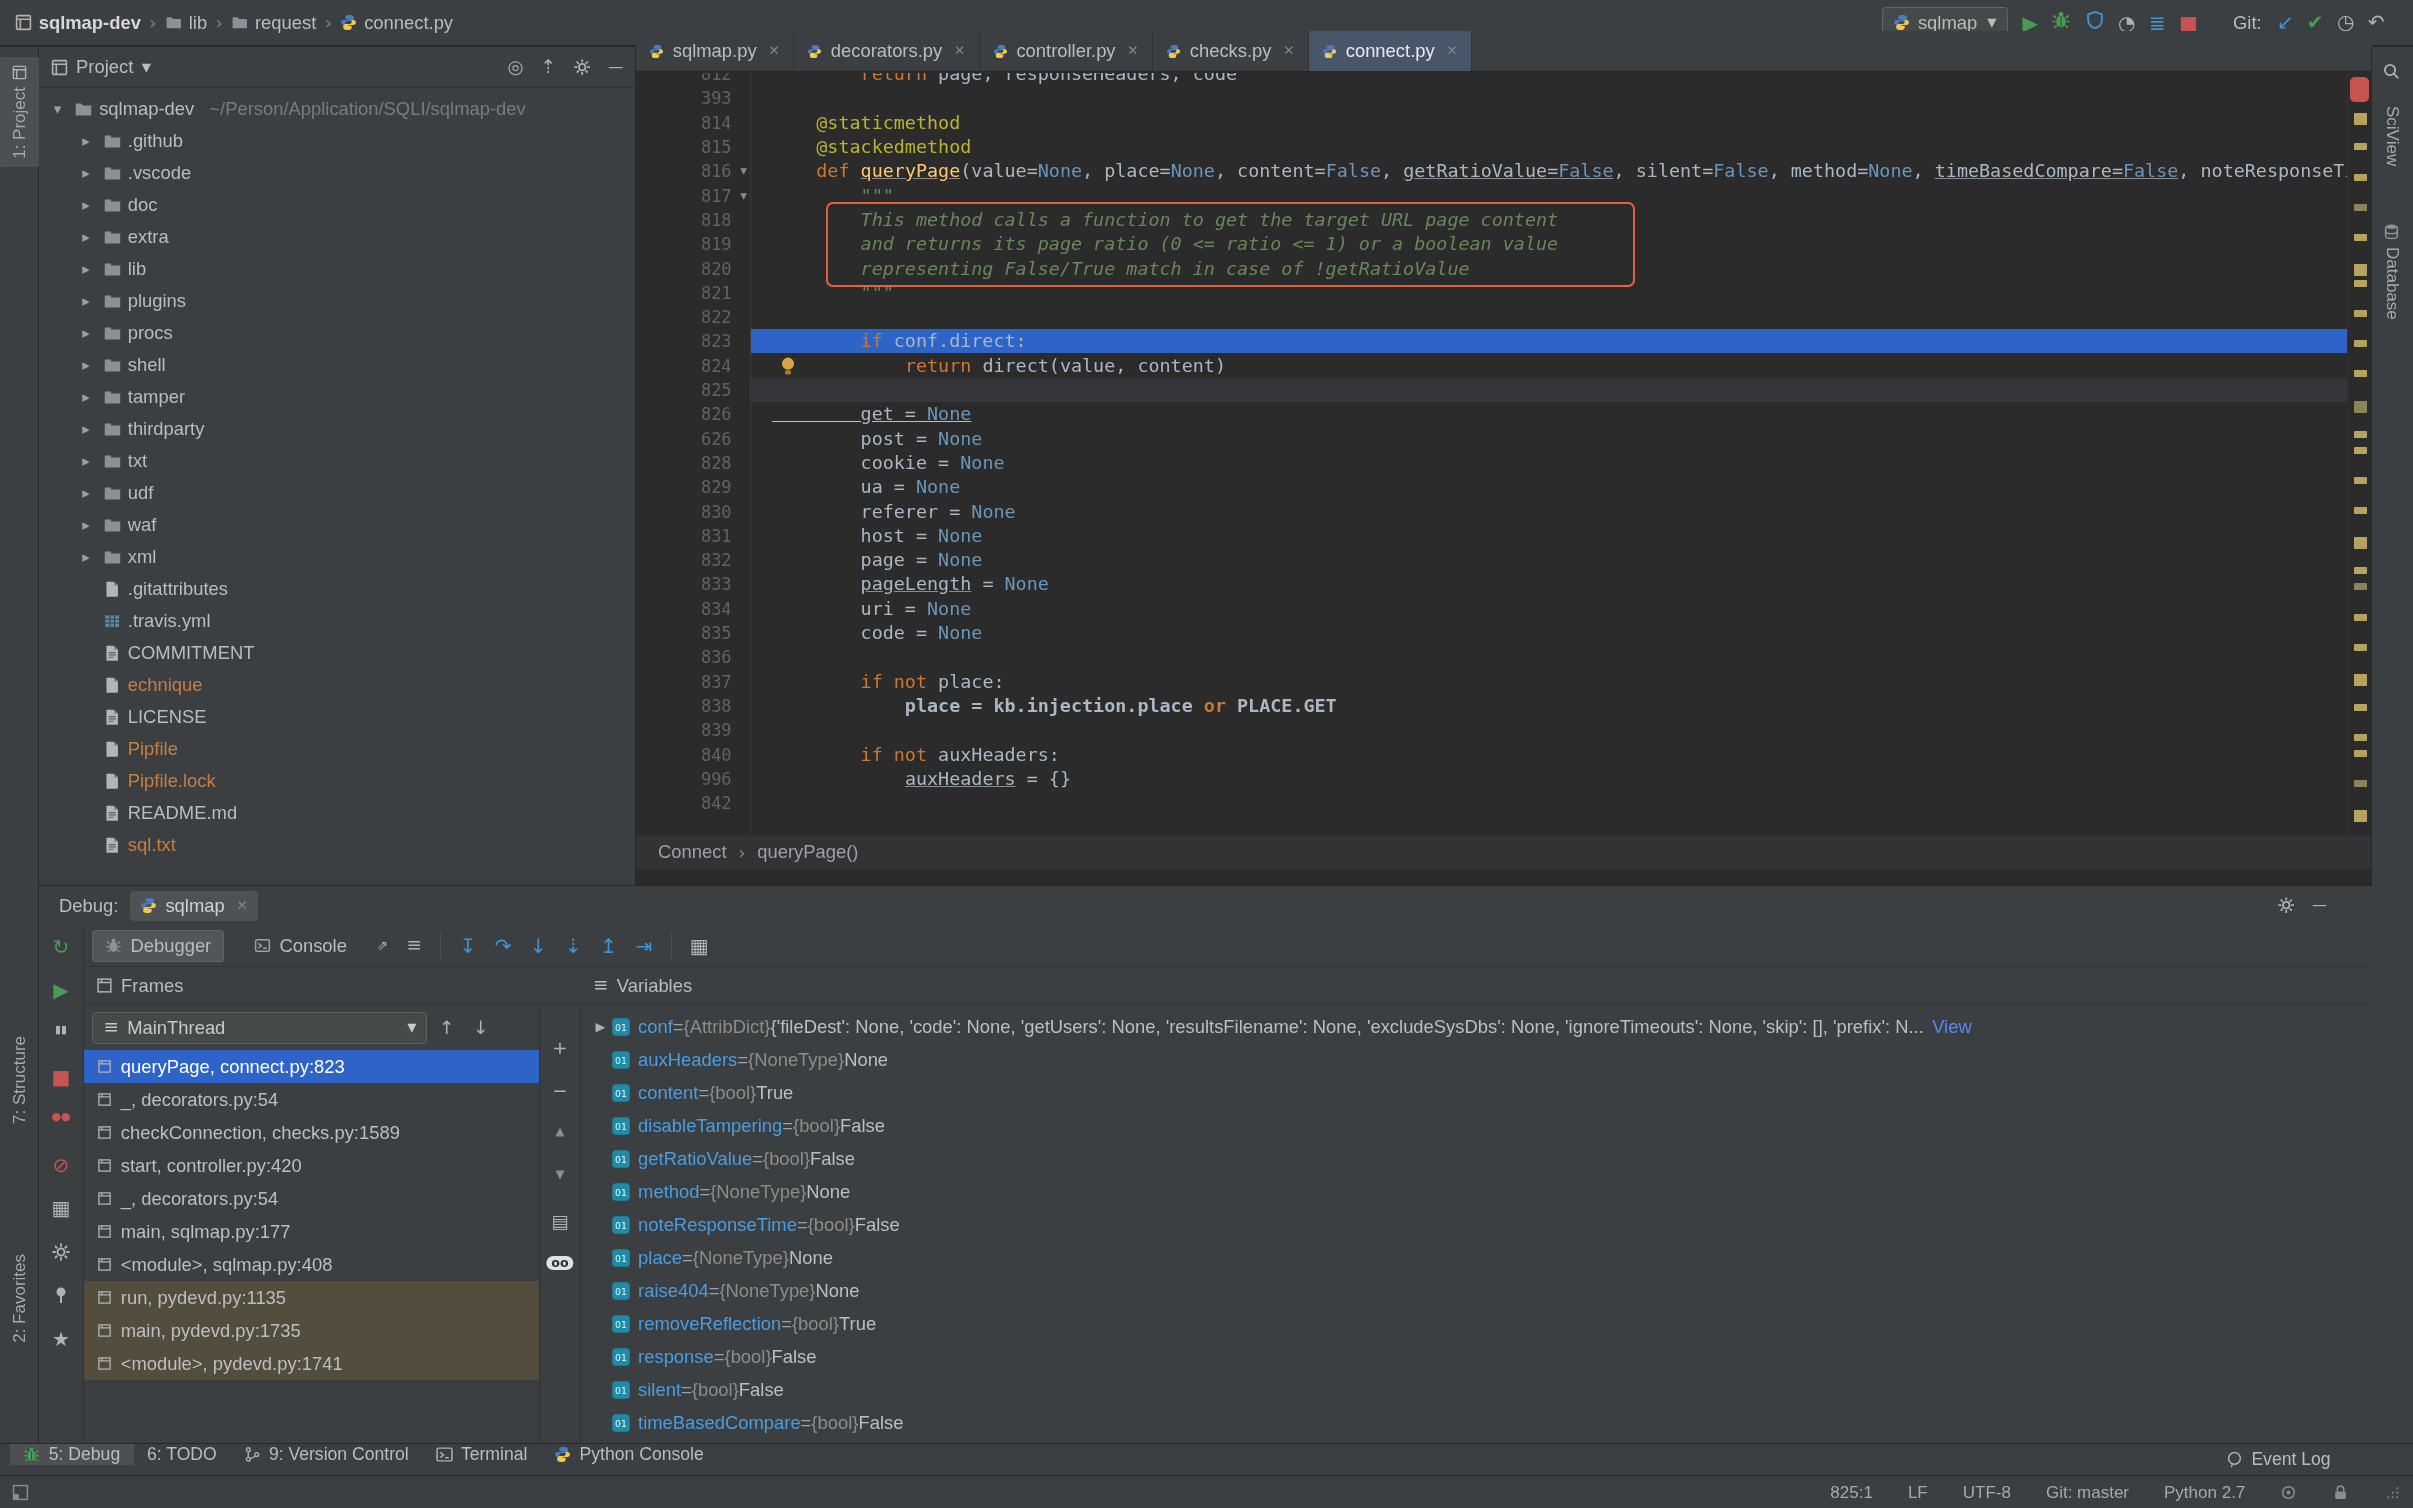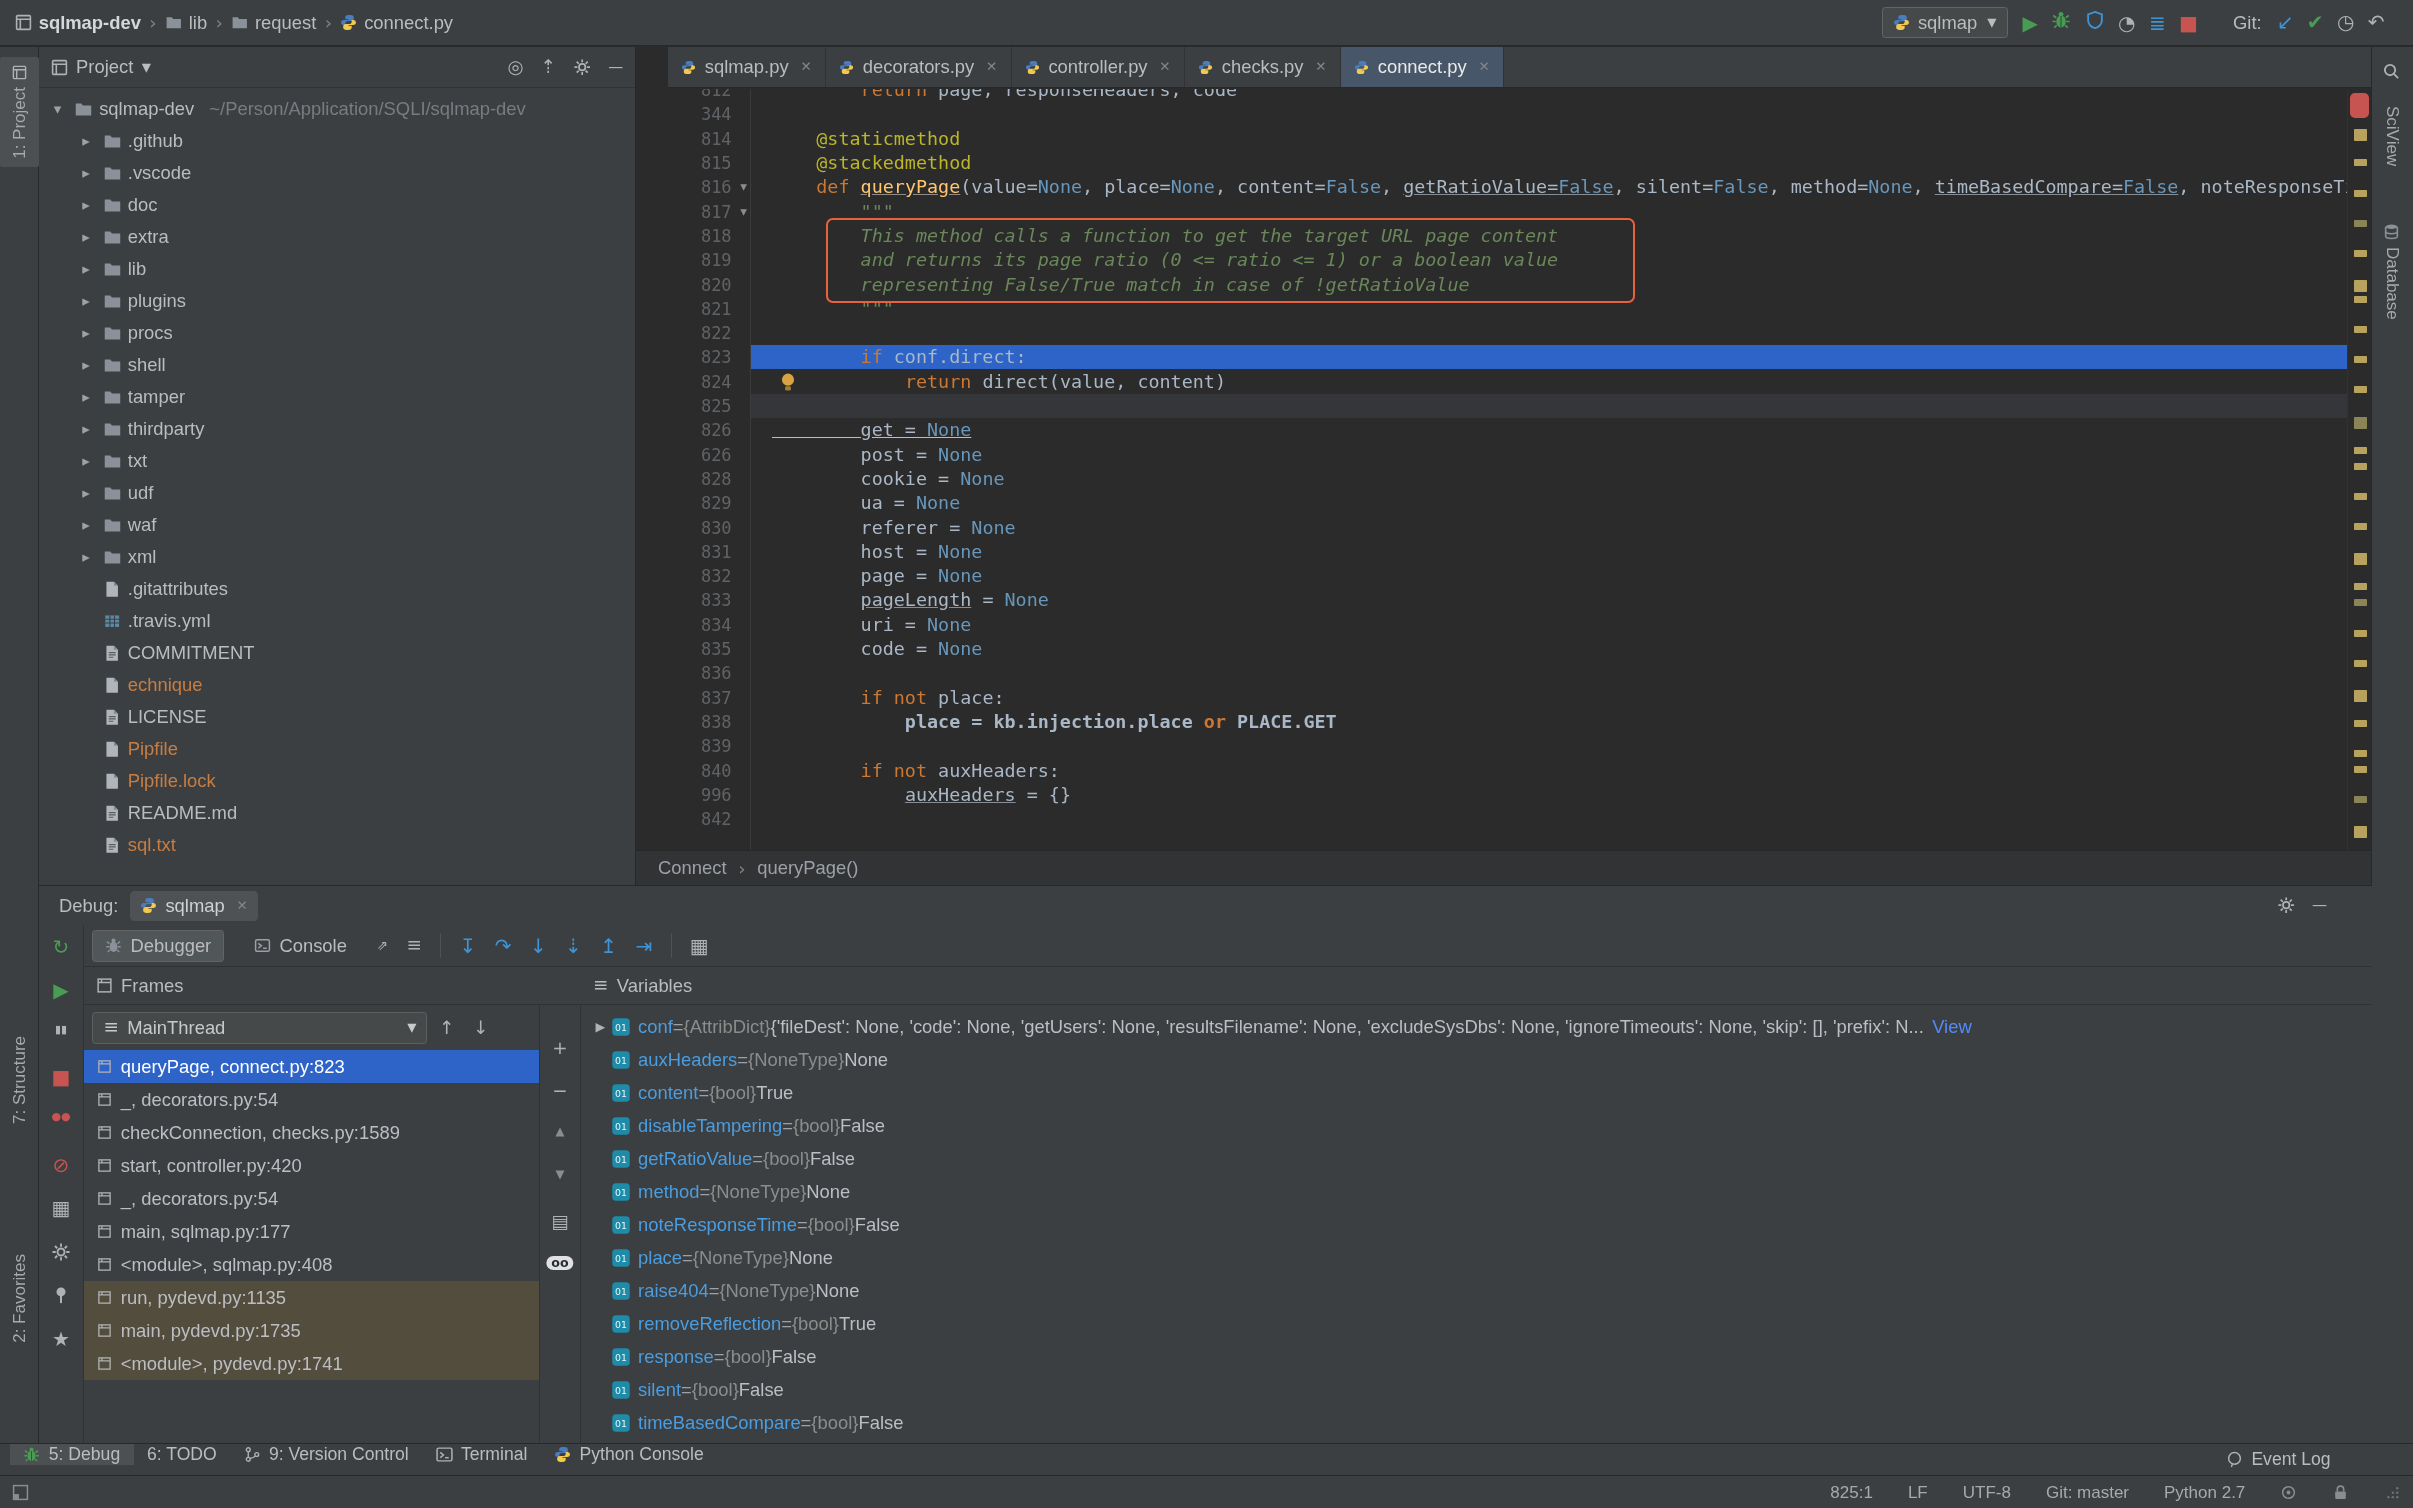--- a/index.html
+++ b/index.html
@@ -32,21 +32,21 @@
   .panel-head .spacer{flex:1;}
   .ph-icons{display:flex;align-items:center;gap:17px;}
   #tree{padding-top:5px;}
   .tree-row{height:32px;display:flex;align-items:center;gap:6.7px;white-space:nowrap;}
   .tree-row .chev{width:20px;text-align:center;color:#9da0a6;font-family:"DejaVu Sans",sans-serif;font-size:15px;flex:0 0 20px;}
   .tlabel{color:#bbbcbd;}
   .tlabel.mod{color:#c87d41;}
   .tsuffix{color:#787c80;margin-left:8.4px;}
 
   
-  #editor{position:absolute;left:636px;top:47px;width:1736px;height:838px;background:#2b2b2b;padding-left:32px;}
+  #editor{position:absolute;left:636px;top:31px;width:1736px;height:838px;background:#2b2b2b;}
   #etabs{height:41px;background:#3c3f41;border-bottom:0.8px solid #282828;display:flex;align-items:stretch;}
   .etab{display:flex;align-items:center;gap:8.4px;padding:0 13.4px;border-right:0.8px solid #323232;color:#bbbcbd;}
   .etab.active{background:#48566a;color:#e8e9ea;}
   .tclose{font-family:"DejaVu Sans",sans-serif;color:#848688;font-size:13.4px;margin-left:3.4px;}
   #codewrap{position:absolute;left:0;top:42px;width:1736px;height:761px;overflow:hidden;}
   #gutter{position:absolute;left:0;top:0;width:115px;height:100%;border-right:0.8px solid #3a3d3f;}
   .gnum{position:absolute;right:18.4px;height:24px;line-height:24px;color:#606366;font-family:"DejaVu Sans Mono",monospace;font-size:17px;}
   .fold{position:absolute;left:99px;width:17px;height:24px;line-height:24px;color:#8a8d90;font-family:"DejaVu Sans",sans-serif;font-size:13.4px;text-align:center;}
   #code-layer{position:absolute;left:0;top:0;right:25px;height:100%;}
   .code-line{position:absolute;left:136px;height:24px;line-height:24px;white-space:pre;font-family:"DejaVu Sans Mono",monospace;font-size:18.4px;}
@@ -510,21 +510,21 @@
         <span class="tclose icon">✕</span>
       </div>
     </div>
   <div id="codewrap">
     <div id="overlays">
         <div class="ov exec-line" style="top: 256px;"></div>
         <div class="ov caret-line" style="top: 305px;"></div>
       </div>
     <div id="gutter">
         <div class="gnum" style="top: -11px;">812</div>
-        <div class="gnum" style="top: 13.4px;">344</div>
+        <div class="gnum" style="top: 13.4px;">393</div>
         <div class="gnum" style="top: 38px;">814</div>
         <div class="gnum" style="top: 62px;">815</div>
         <div class="gnum" style="top: 86px;">816</div>
         <div class="fold" style="top: 86px;">▾</div>
         <div class="gnum" style="top: 111px;">817</div>
         <div class="fold" style="top: 111px;">▾</div>
         <div class="gnum" style="top: 135px;">818</div>
         <div class="gnum" style="top: 159px;">819</div>
         <div class="gnum" style="top: 184px;">820</div>
         <div class="gnum" style="top: 208px;">821</div>

